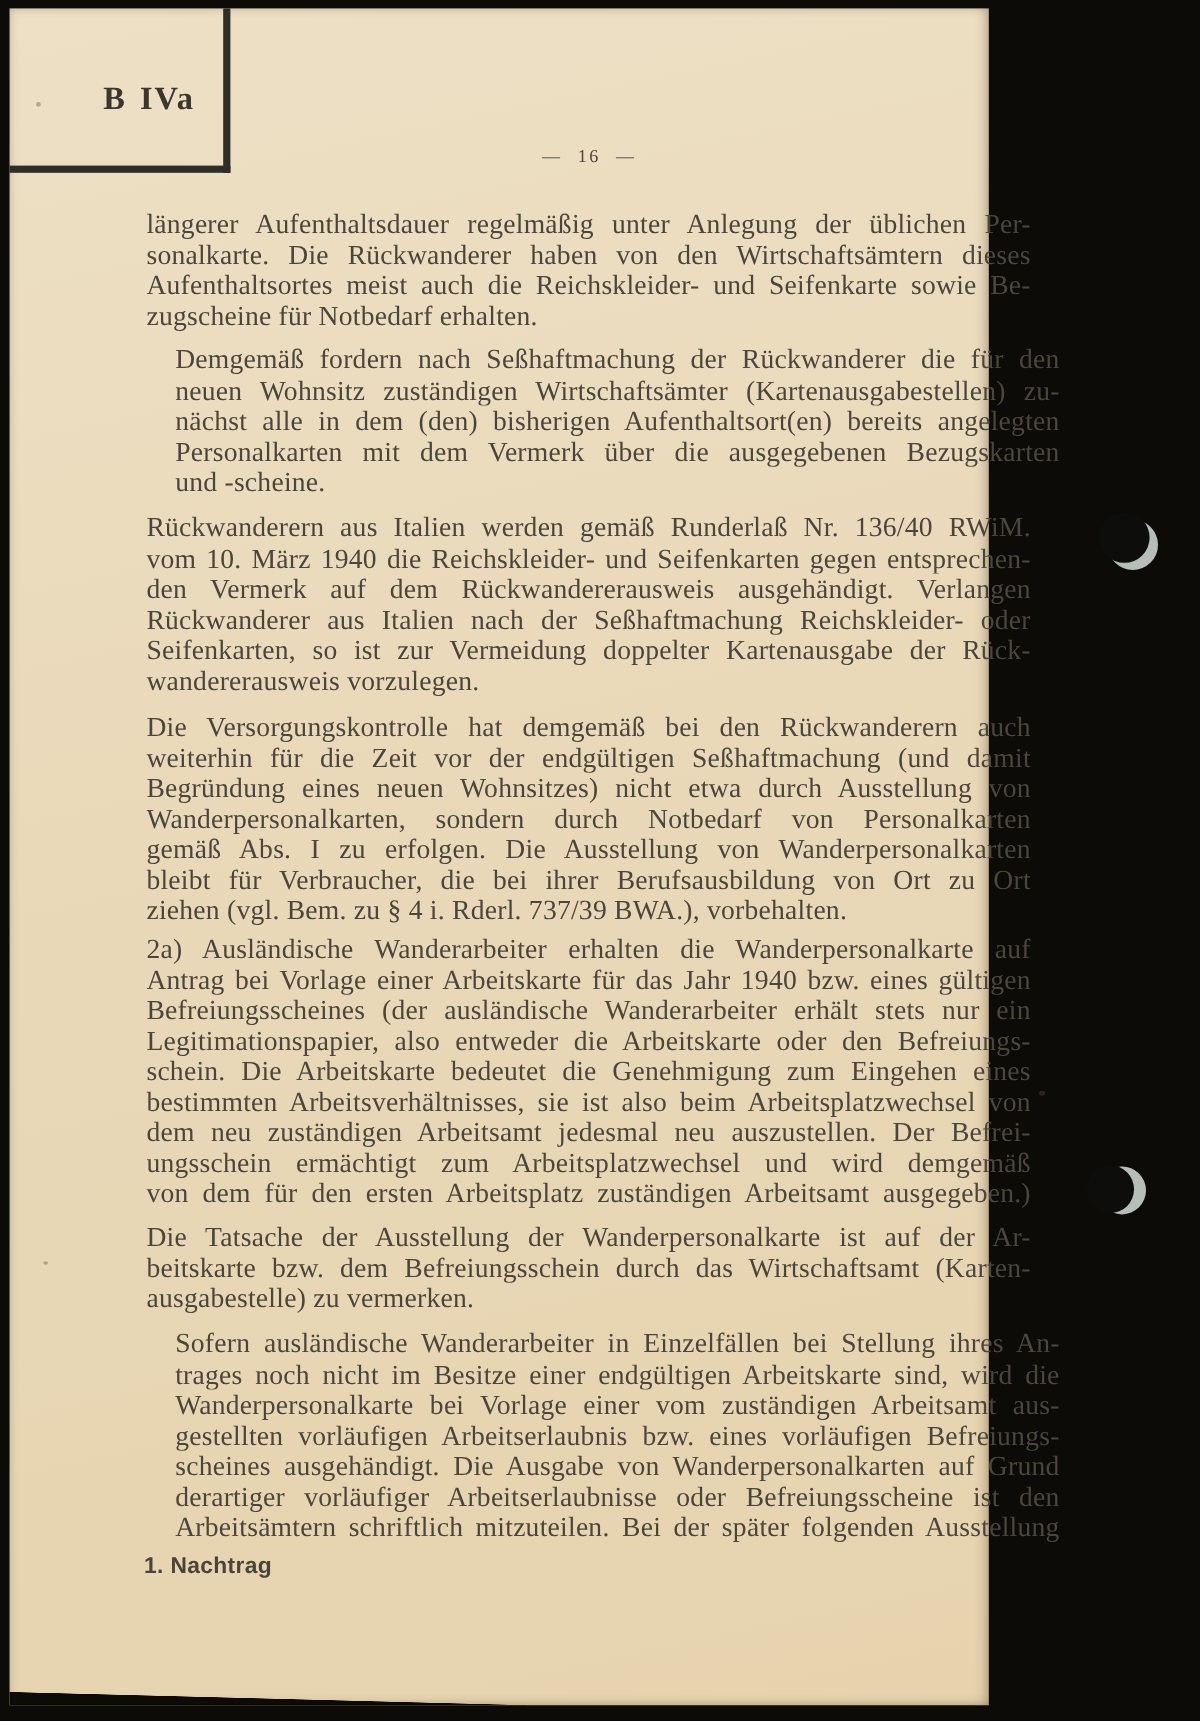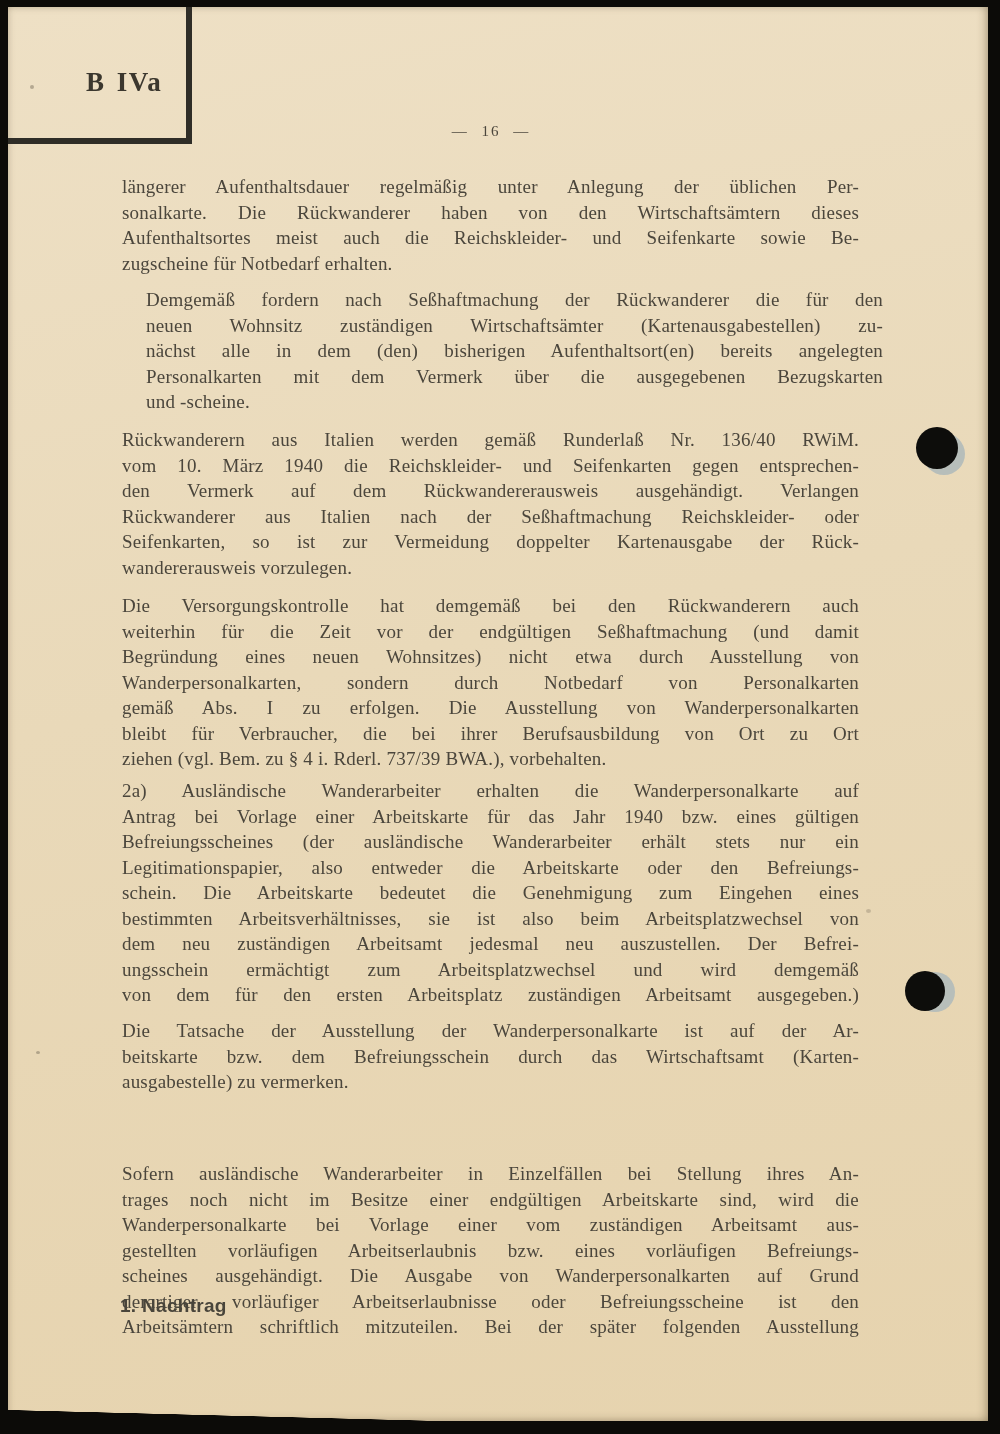--- a/index.html
+++ b/index.html
@@ -2,21 +2,21 @@
 <html><head>
 <meta charset="utf-8">
 <style>
   html,body { margin:0; padding:0; background:#000; }
   .scan {
     position:relative; width:1000px; height:1434px;
     background:#0c0b08; overflow:hidden;
     font-family:"Liberation Serif", serif;
   }
   .paper {
-    position:absolute; left:8px; top:7px; width:980px; height:1414px;
+    position:absolute; left:8px; top:7px; width:816px; height:1414px;
     background:linear-gradient(168deg,#eee0c5 0%,#e9d9b9 45%,#e6d3ae 100%);
     box-shadow: inset -7px 0 10px -5px rgba(70,55,30,.35),
                 inset 0 -5px 8px -4px rgba(70,55,30,.28),
                 inset 4px 4px 10px -6px rgba(70,55,30,.30);
   }
   
   .section-box {
     position:absolute; left:0; top:0; width:178px; height:131px;
     border-right:6px solid #2f2d27; border-bottom:6px solid #2f2d27;
   }
@@ -26,33 +26,33 @@
     letter-spacing:1.5px; word-spacing:3px;
   }
   .page-number {
     position:absolute; left:403px; top:116px; width:160px;
     text-align:center; font-size:15px; color:#4b463c;
     letter-spacing:2px; word-spacing:7px;
   }
   
   .para {
     position:absolute; left:114px; width:737px;
-    font-size:19px; color:#4b463c;
+    font-size:23px; color:#4b463c;
     letter-spacing:0.2px;
   }
   .tline {
     height:25.5px; line-height:25.5px;
     text-align:justify; text-align-last:justify;
     overflow:hidden; white-space:nowrap;
   }
   .tline.last { text-align-last:left; }
   .para.flush-last .tline.last { text-align-last:justify; }
   .p1 { top:167px; } .p2 { top:280px;margin-left:24px; } .p3 { top:420px; }
   .p4 { top:586px; } .p5 { top:771px;font-family:Liberation Serif, serif; } .p6 { top:1011px; }
-  .p7 { top:1154px; }
+  .p7 { top:1100px;margin-left:24px; }
   .footer-label {
     position:absolute; left:112px; top:1288px;
     font-family:"Liberation Sans", sans-serif; font-weight:bold;
     font-size:19px; color:#49453b; letter-spacing:0.3px;
   }
   
   .hole-wrap { position:absolute; }
   .hole-shadow { position:absolute; border-radius:50%; background:#b7beba; }
   .hole-black { position:absolute; border-radius:50%; background:#0d0d0b; }
   .hole-top { left:908px; top:420px; }

